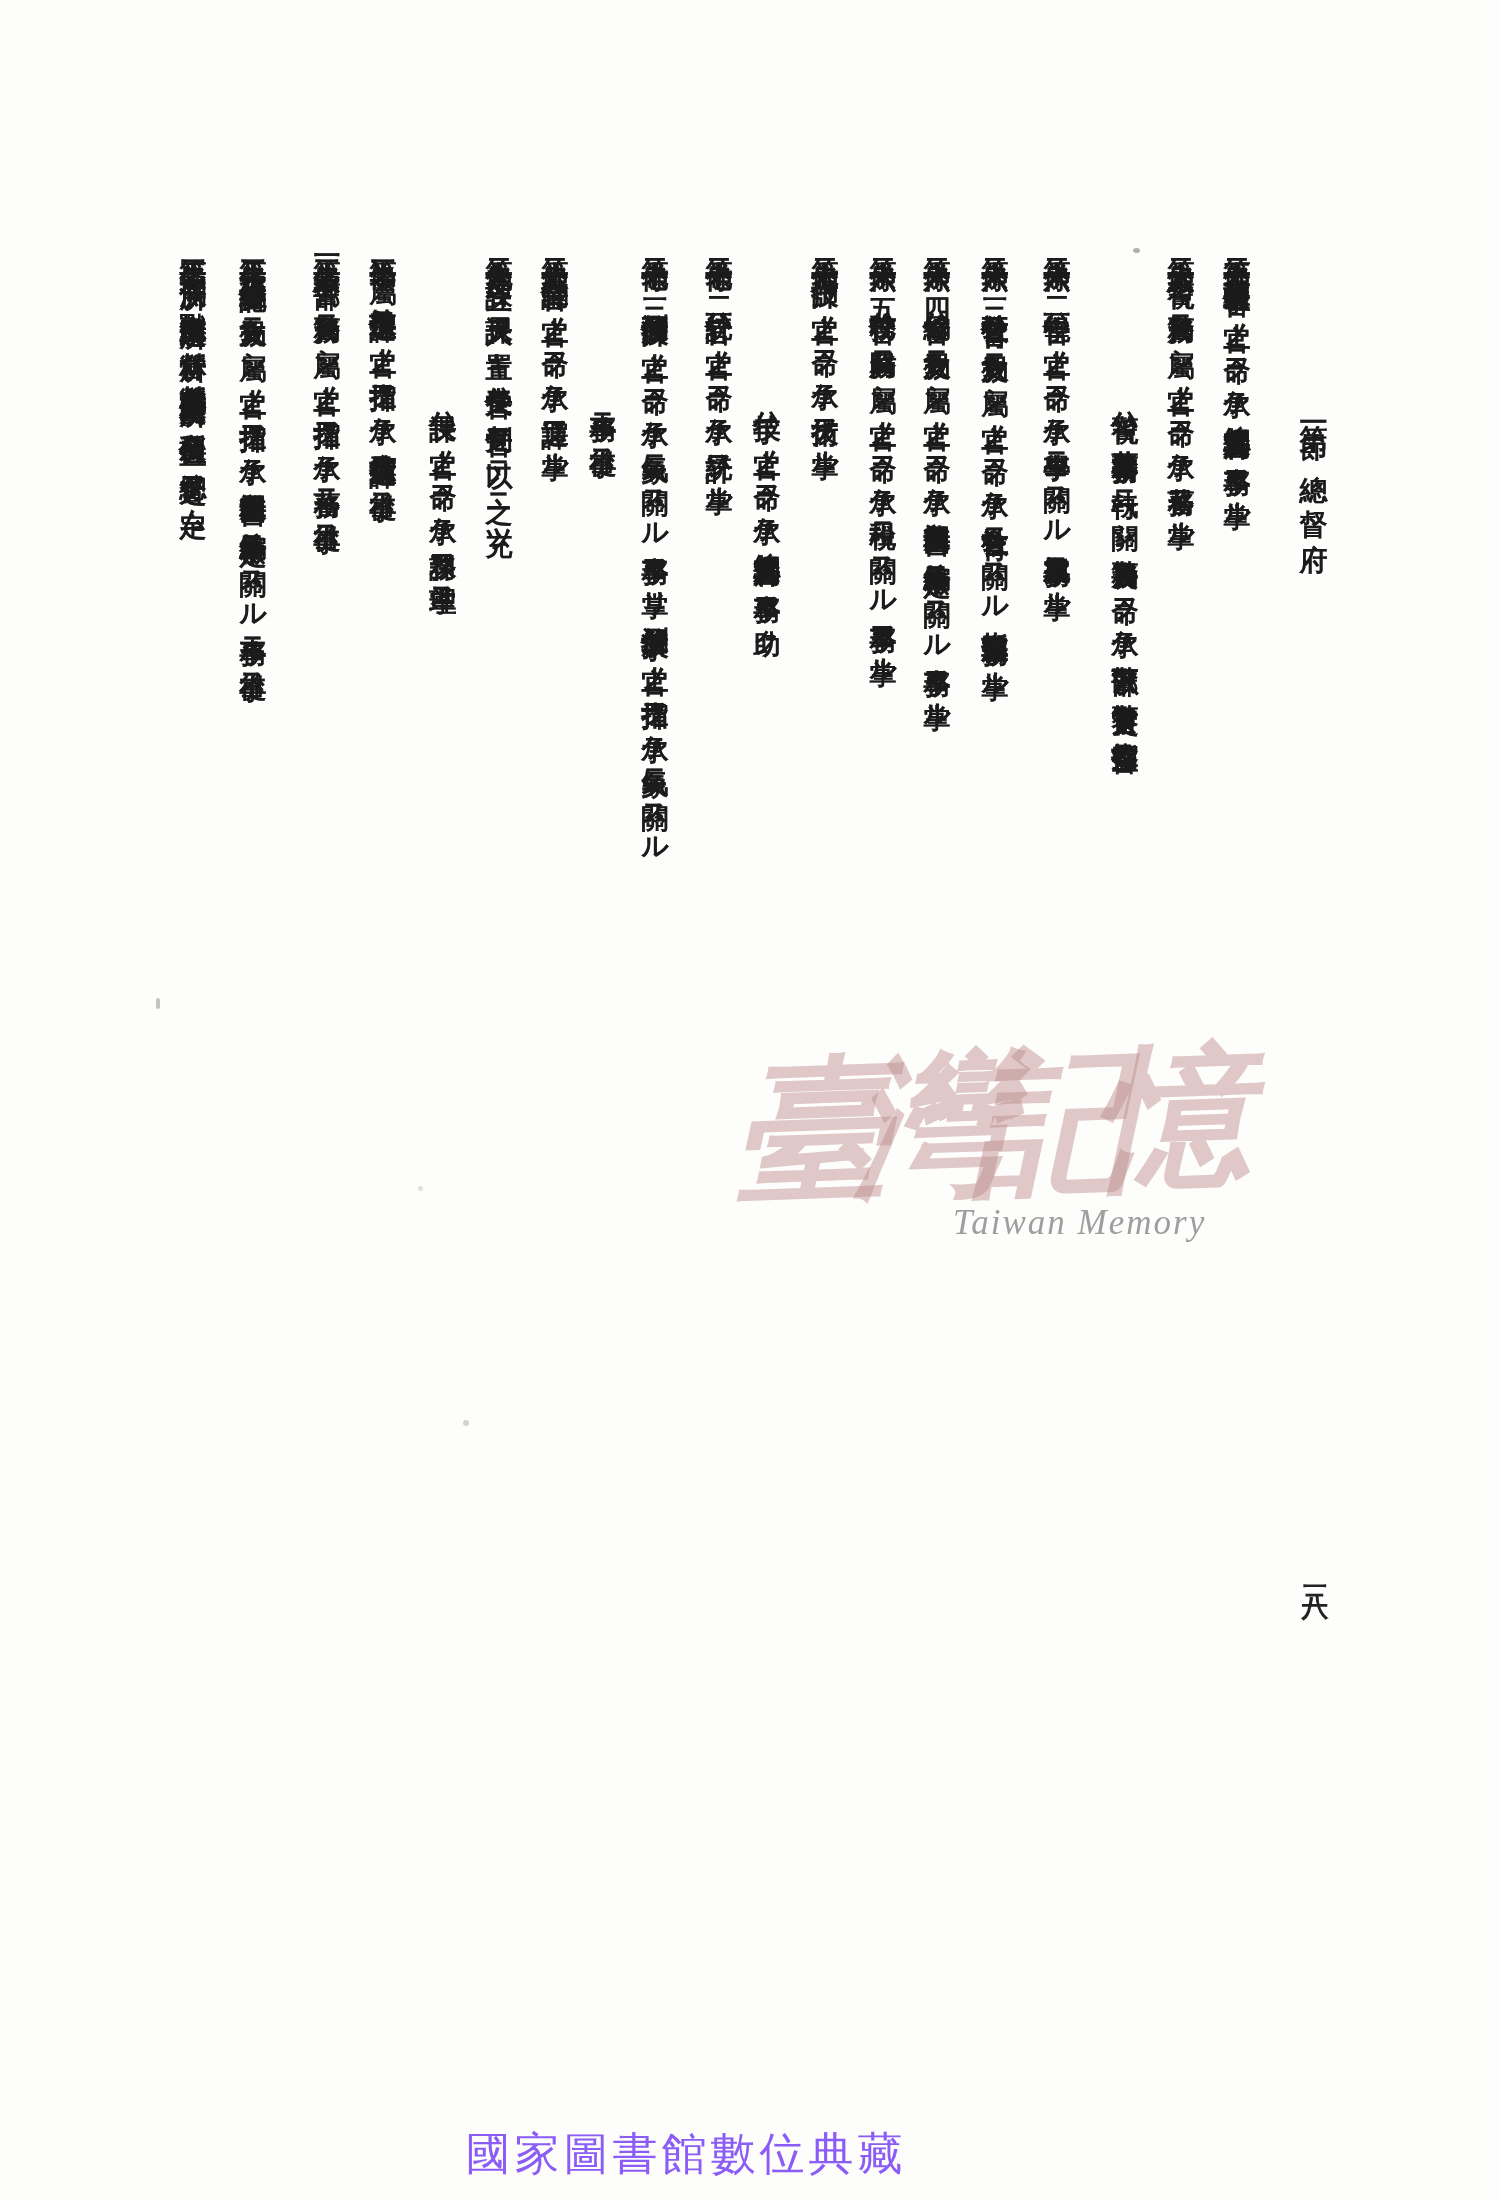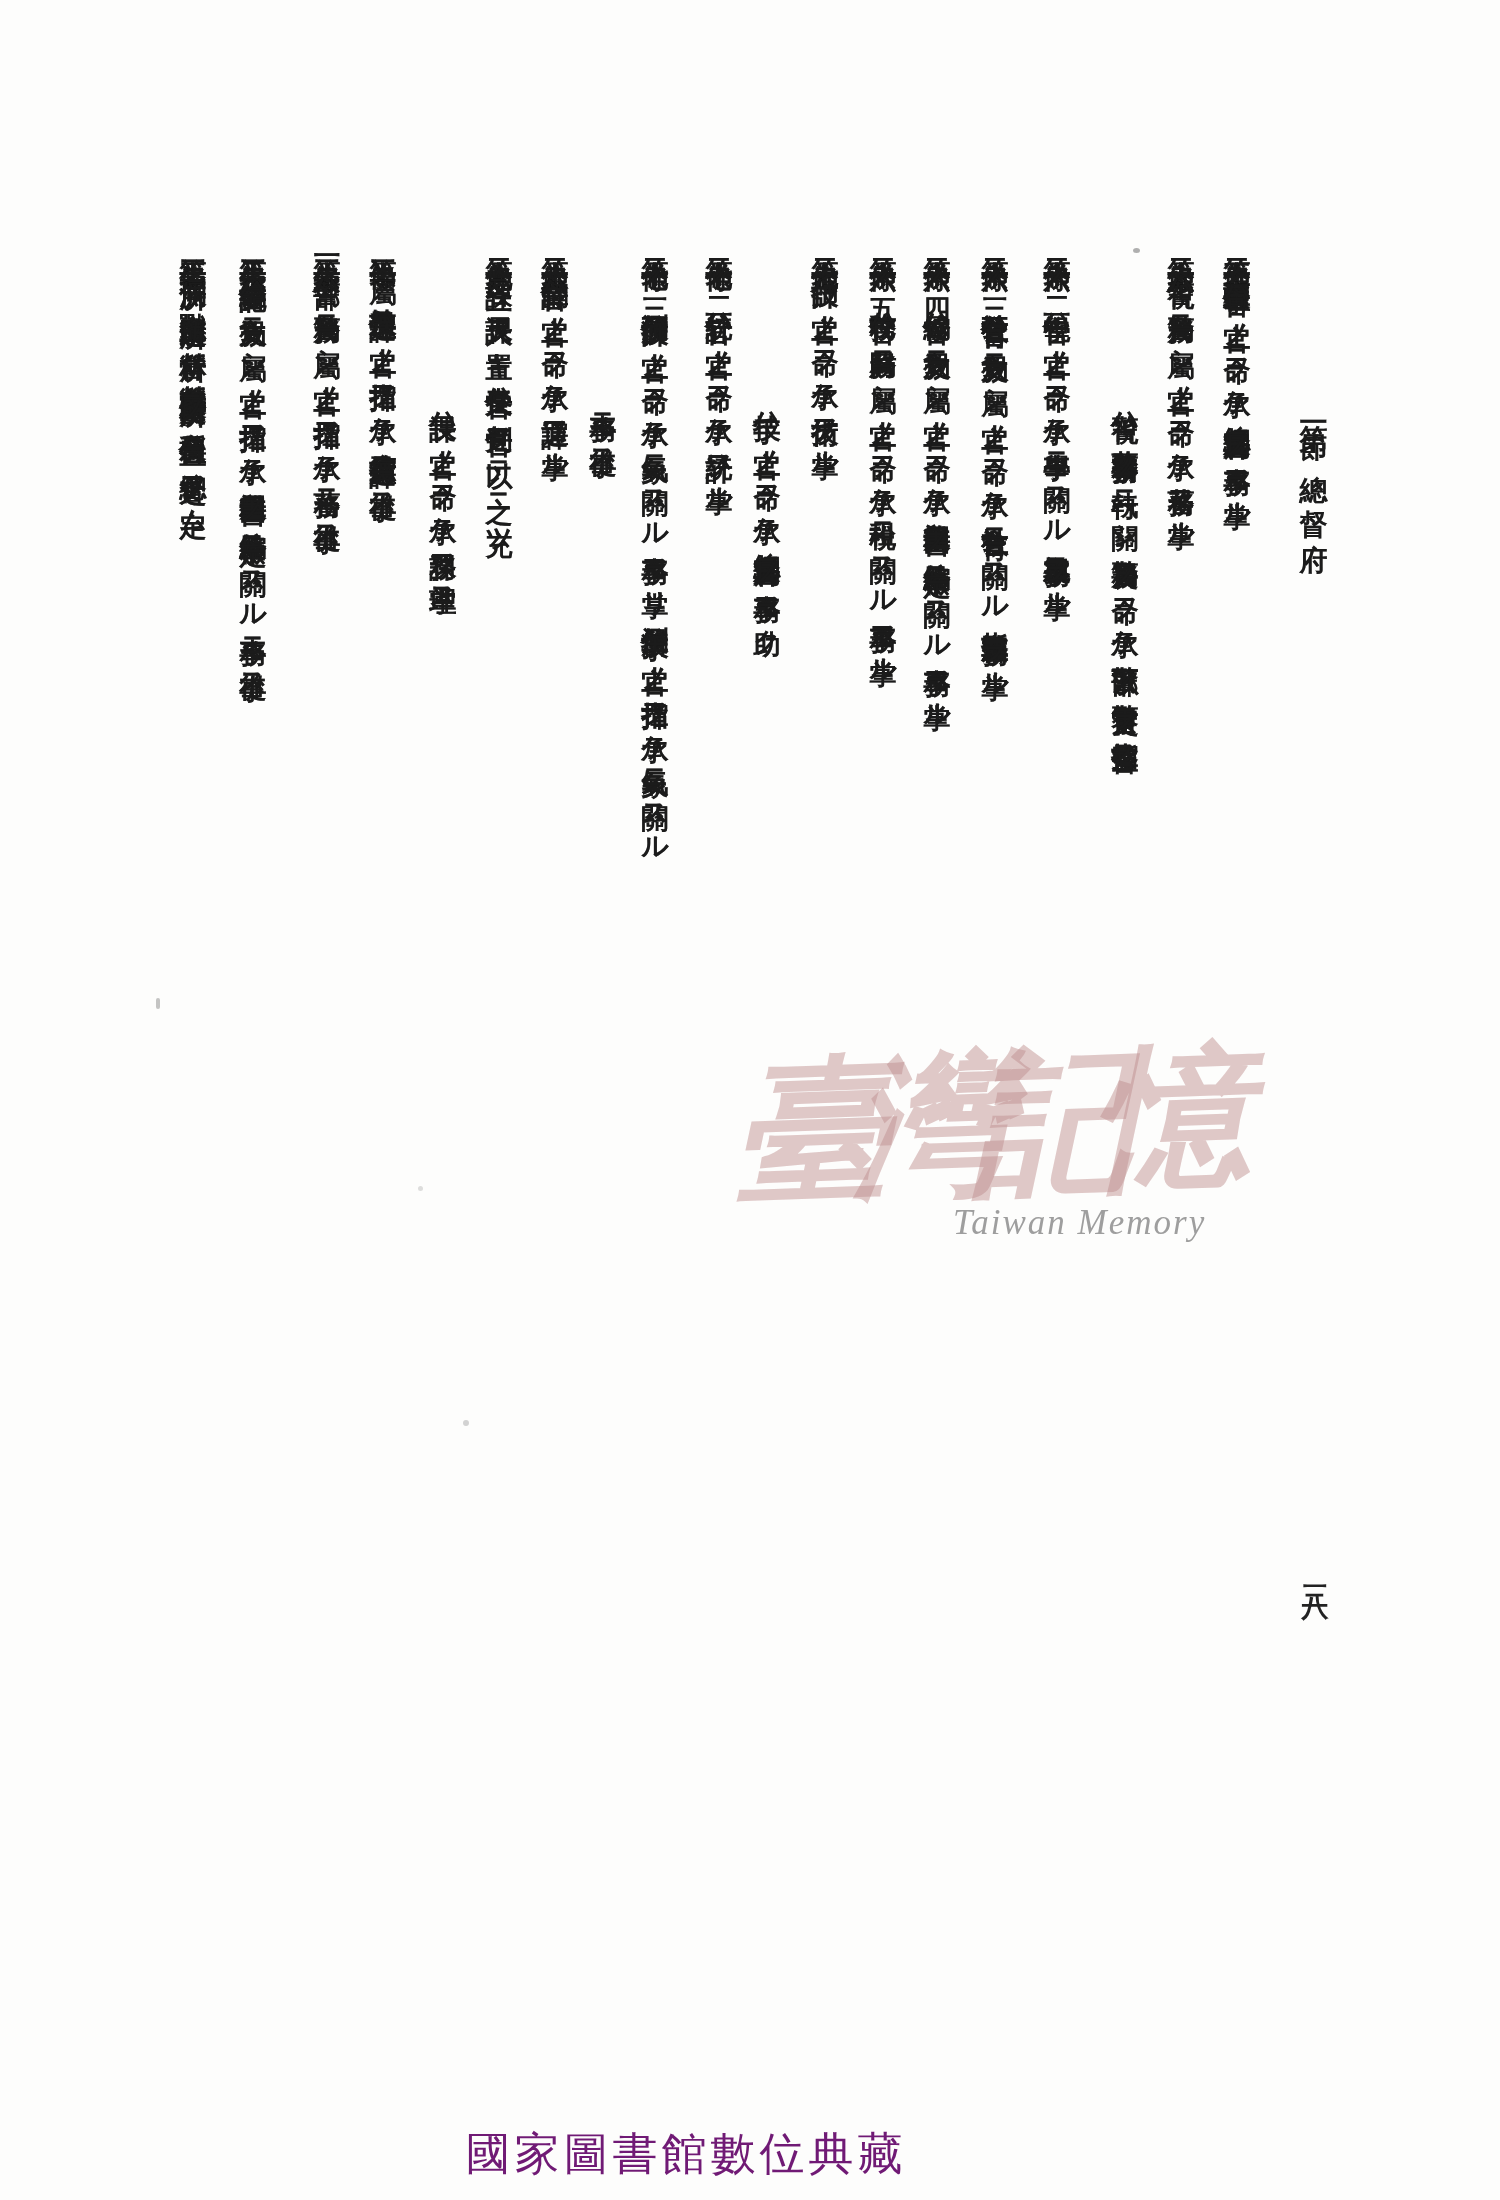--- a/index.html
+++ b/index.html
@@ -58,21 +58,21 @@
     position:absolute;left:945px;top:1203px;
     font-size:35px;font-style:italic;
     color:rgba(148,148,148,0.9);letter-spacing:2px;
     font-family:"Liberation Serif",serif;
     margin-left:8px;
   }
   
   .footer{
     position:absolute;left:0;top:2124px;width:1372px;
     text-align:center;font-size:45px;letter-spacing:4px;
-    color:#701a75;font-weight:400;
+    color:#8b5cf6;font-weight:400;
     font-family:"Liberation Sans","DejaVu Sans",sans-serif;
   }
   
   .speck{position:absolute;background:#6f6f6f;border-radius:50%;}
   .sp1{left:1133px;top:248px;width:7px;height:5px;opacity:.55;}
   .sp2{left:463px;top:1420px;width:6px;height:6px;opacity:.3;}
   .sp3{left:156px;top:998px;width:4px;height:11px;opacity:.4;border-radius:2px;}
   .sp4{left:418px;top:1186px;width:5px;height:5px;opacity:.22;}
 </style>
 </head>

